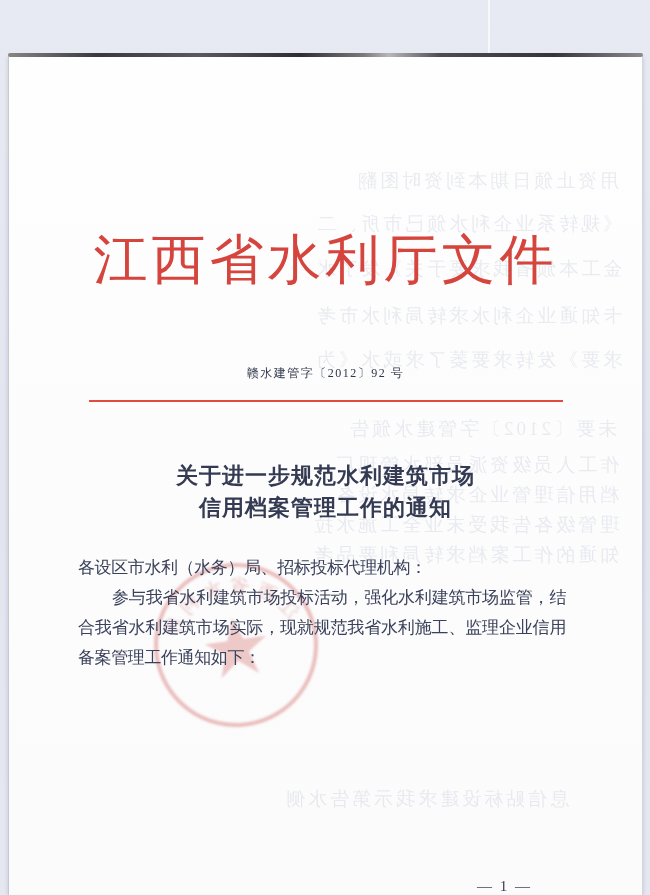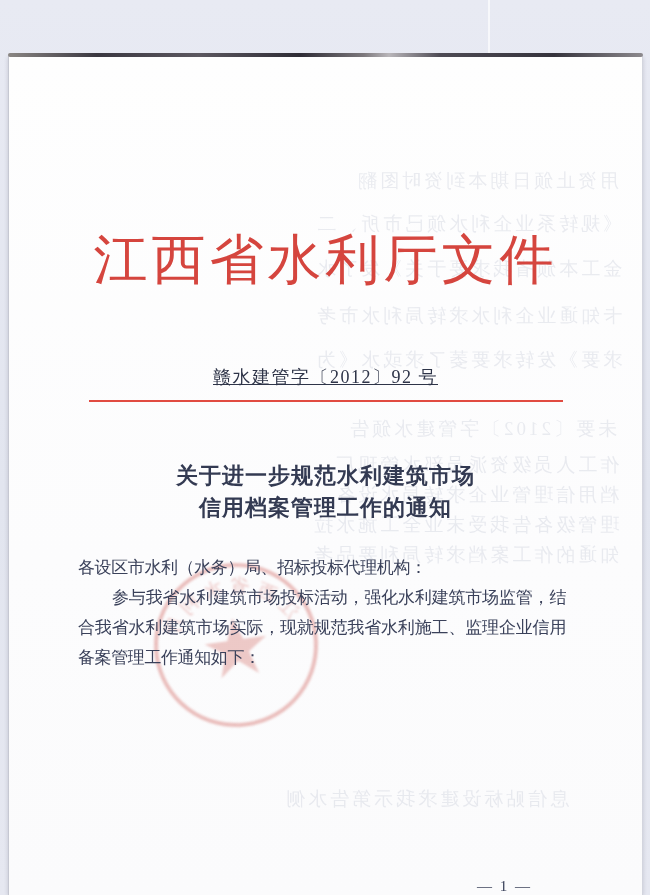--- a/index.html
+++ b/index.html
@@ -50,23 +50,22 @@
   }
   .masthead{
     position:absolute;top:168px;left:0;width:100%;z-index:3;
     text-align:center;white-space:nowrap;
     font-size:54px;font-weight:normal;letter-spacing:4px;
     color:var(--masthead_red,#d5453e);
   }
   .docnum{
     position:absolute;top:309px;left:0;width:100%;z-index:3;
     text-align:center;
-    font-size:18px;letter-spacing:1.5px;
+    font-size:12px;letter-spacing:1.5px;
     color:var(--ink_dark,#2e3448);
-    text-decoration:underline;
   }
   .redline{
     position:absolute;top:344px;left:80px;width:474px;height:2px;z-index:3;
     background:var(--rule_red,#e14b41);
   }
   .title-block{
     position:absolute;top:404px;left:0;width:100%;z-index:3;
     text-align:center;
     font-size:22px;font-weight:bold;line-height:32px;letter-spacing:1px;
     color:var(--ink_heading,#333a52);

